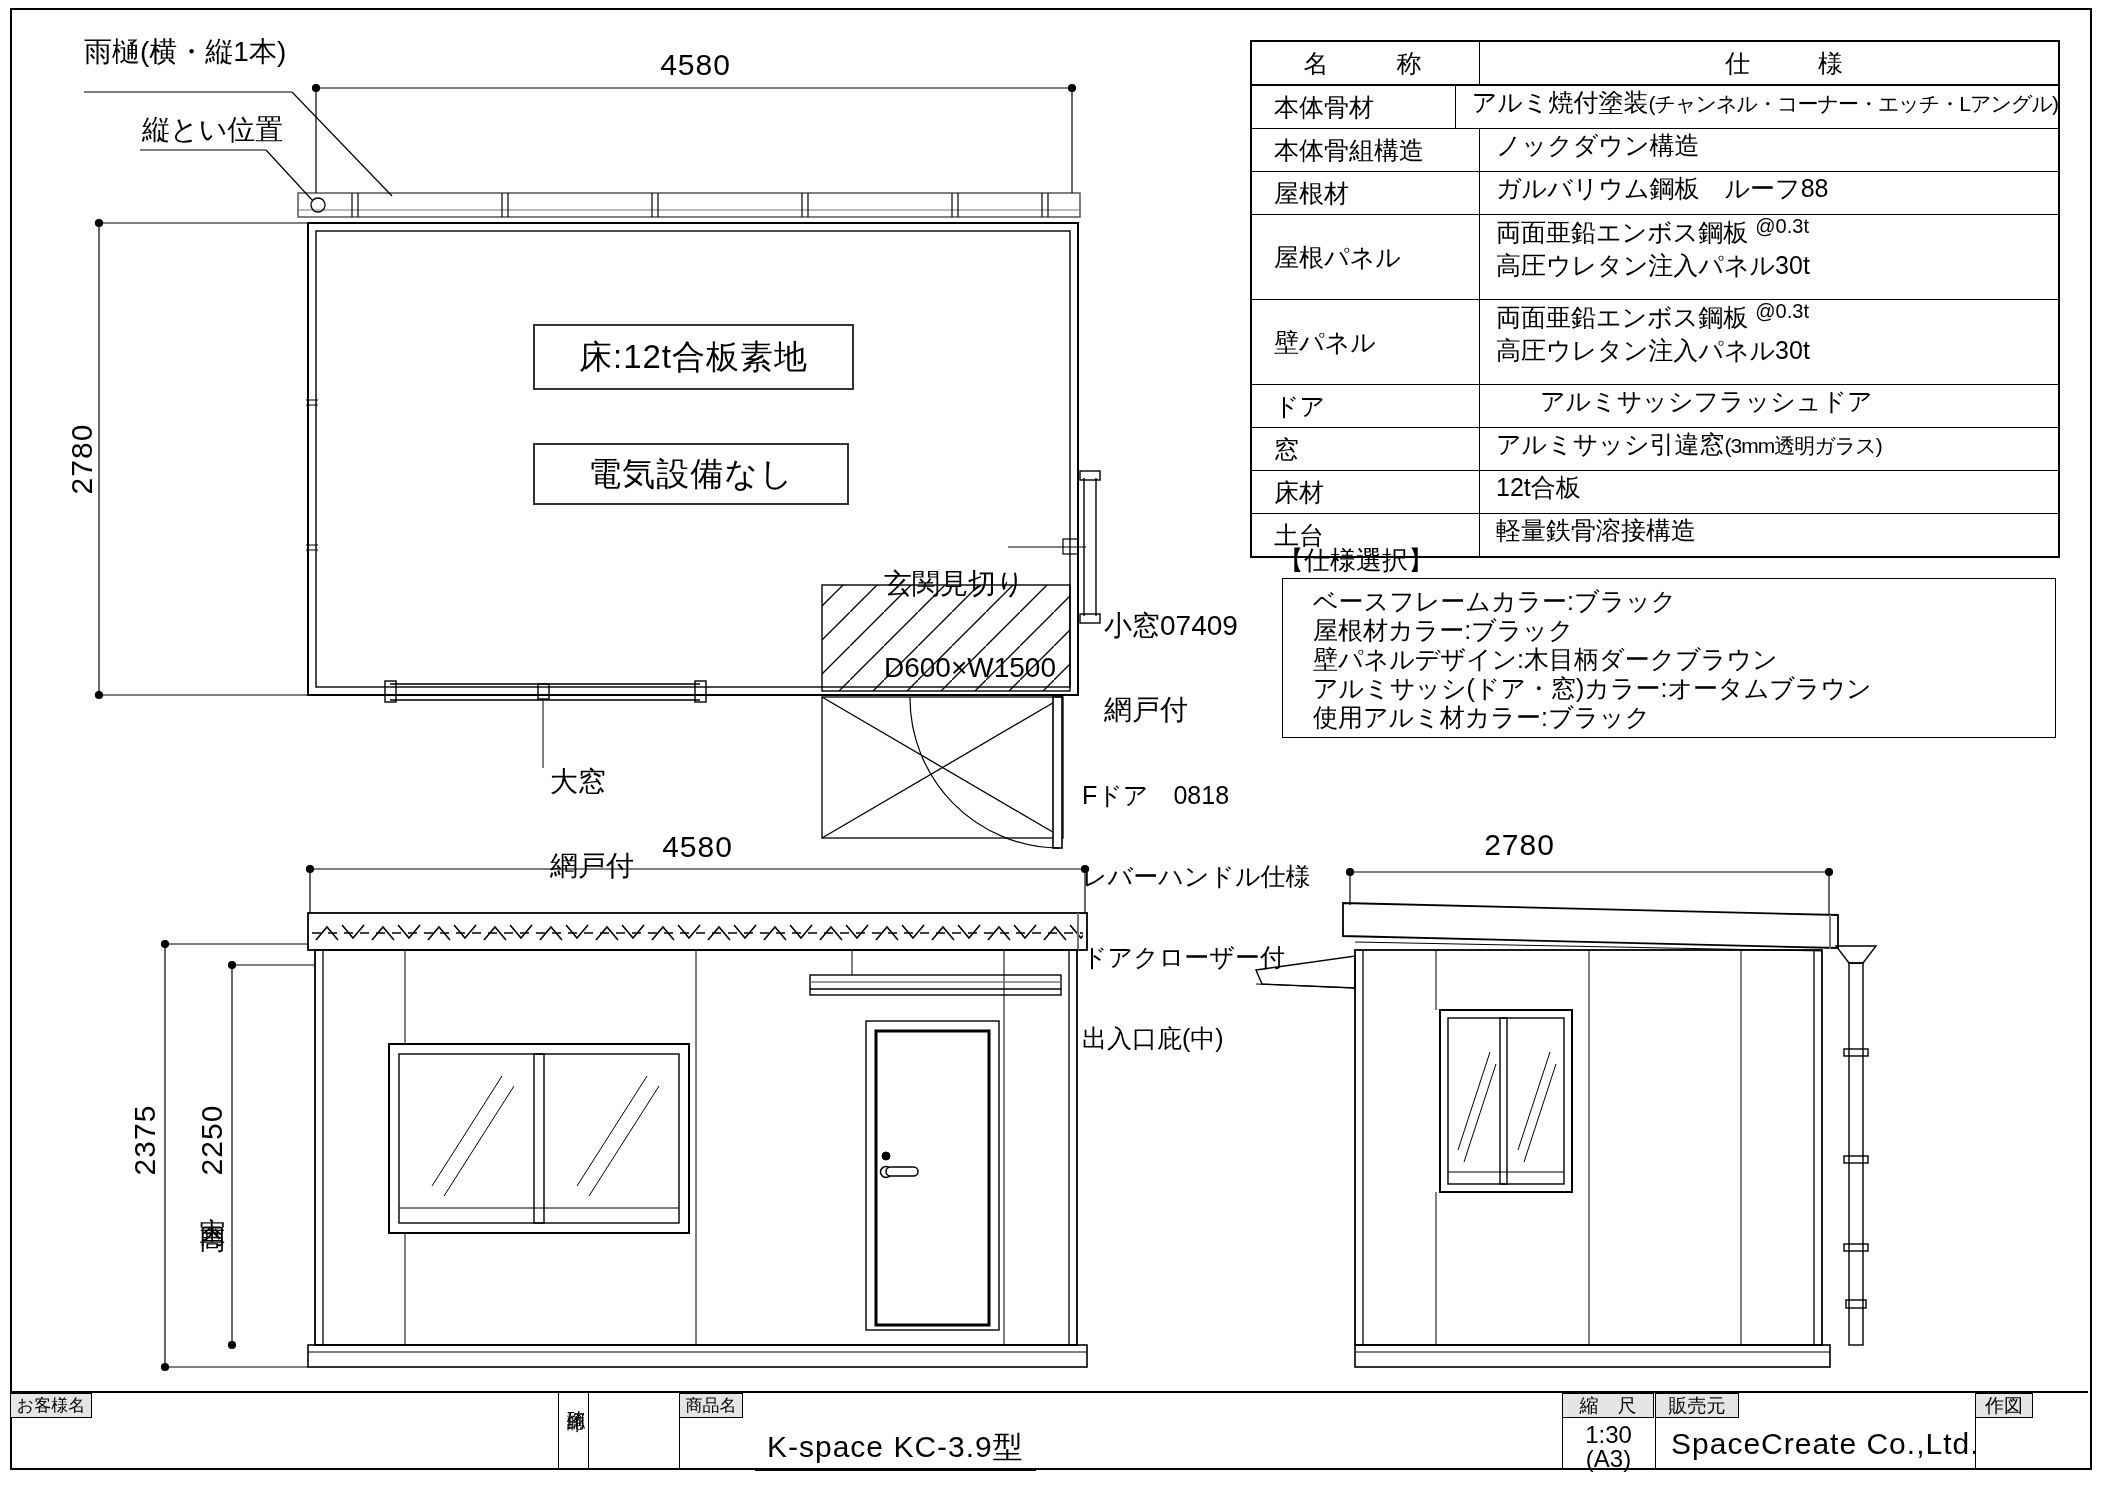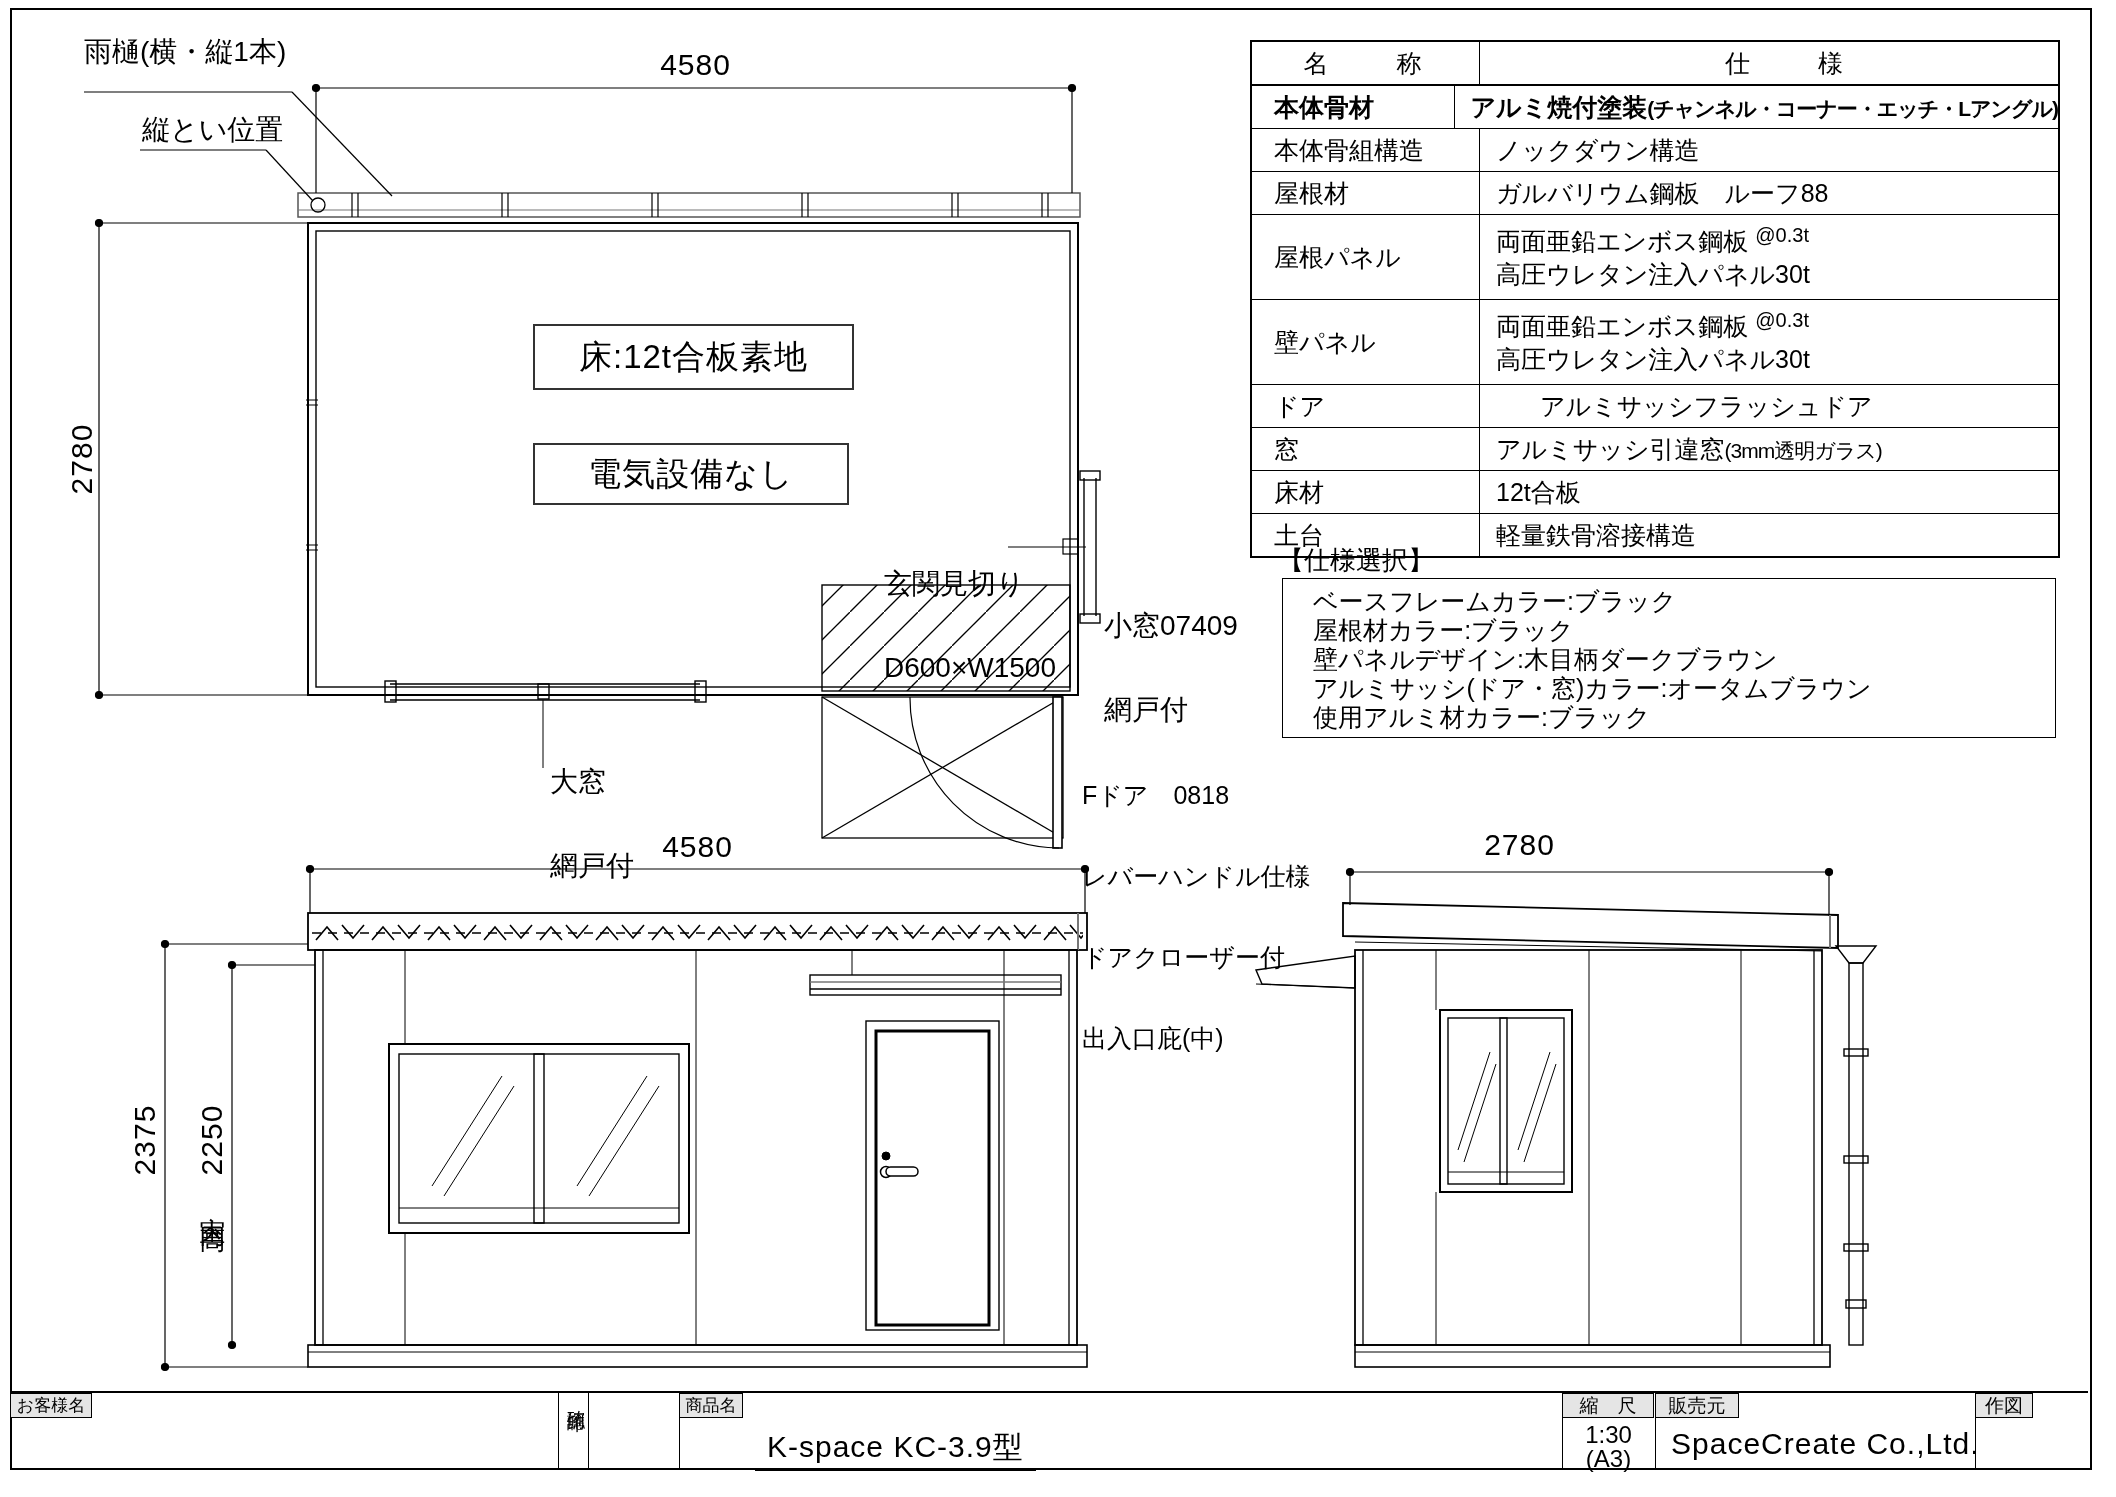--- a/index.html
+++ b/index.html
@@ -14,21 +14,21 @@
   .vtext{writing-mode:vertical-rl;text-orientation:upright;font-size:26px;letter-spacing:4px;}
   .notebox{border:2px solid #333;display:flex;align-items:center;justify-content:center;
            font-size:33px;letter-spacing:1px;}
   
   #spec{border:2.5px solid #000;background:#fff;}
   .trow{display:flex;border-top:1.5px solid #000;}
   .trow.hdr{border-top:none;border-bottom:1px solid #000;gap:36px;}
   .tname{width:228px;border-right:1.5px solid #000;display:flex;align-items:center;
          padding-left:22px;font-size:25px;box-sizing:border-box;}
   .hdrc{justify-content:center;padding-left:0;letter-spacing:6px;}
-  .tspec{flex:1;display:flex;flex-direction:column;justify-content:center;
+  .tspec{flex:1;display:flex;flex-direction:column;justify-content:flex-start;
          padding-left:16px;font-size:25px;box-sizing:border-box;}
   .sline{white-space:pre;}
   .small{font-size:21px;letter-spacing:-1px;}
   .sup{font-size:20px;vertical-align:8px;}
   
   #selbox{border:1.5px solid #000;}
   #selbox div{font-size:25px;line-height:29px;white-space:pre;}
   
   #tblock{border-top:2px solid #000;}
   .tb-div{position:absolute;top:0;bottom:0;width:0;border-left:1.5px solid #000;}
@@ -307,21 +307,21 @@
   <div class="abs vtext" style="left:196px;top:1196px;height:120px;">室内高</div>
   <div class="abs dim" style="left:1472px;top:828px;width:95px;text-align:center;">2780</div>
 
   <div id="spec" class="abs" style="left:1250px;top:40px;width:806px;">
     <div class="trow hdr" style="height:42px;">
       <div class="tname hdrc">名　　称</div>
       <div class="tspec" style="align-items:center;justify-content:center;padding-left:0;letter-spacing:6px;">
         <div class="sline">仕　　様</div>
       </div>
     </div>
-    <div class="trow" style="height:42px;font-weight:bold;">
+    <div class="trow" style="height:42px;">
       <div class="tname">本体骨材</div>
       <div class="tspec">
           <div class="sline"><span>アルミ焼付塗装</span><span class="small">(チャンネル・コーナー・エッチ・Lアングル)</span></div>
         </div>
     </div>
     <div class="trow" style="height:42px;">
       <div class="tname">本体骨組構造</div>
       <div class="tspec">
           <div class="sline">ノックダウン構造</div>
         </div>

